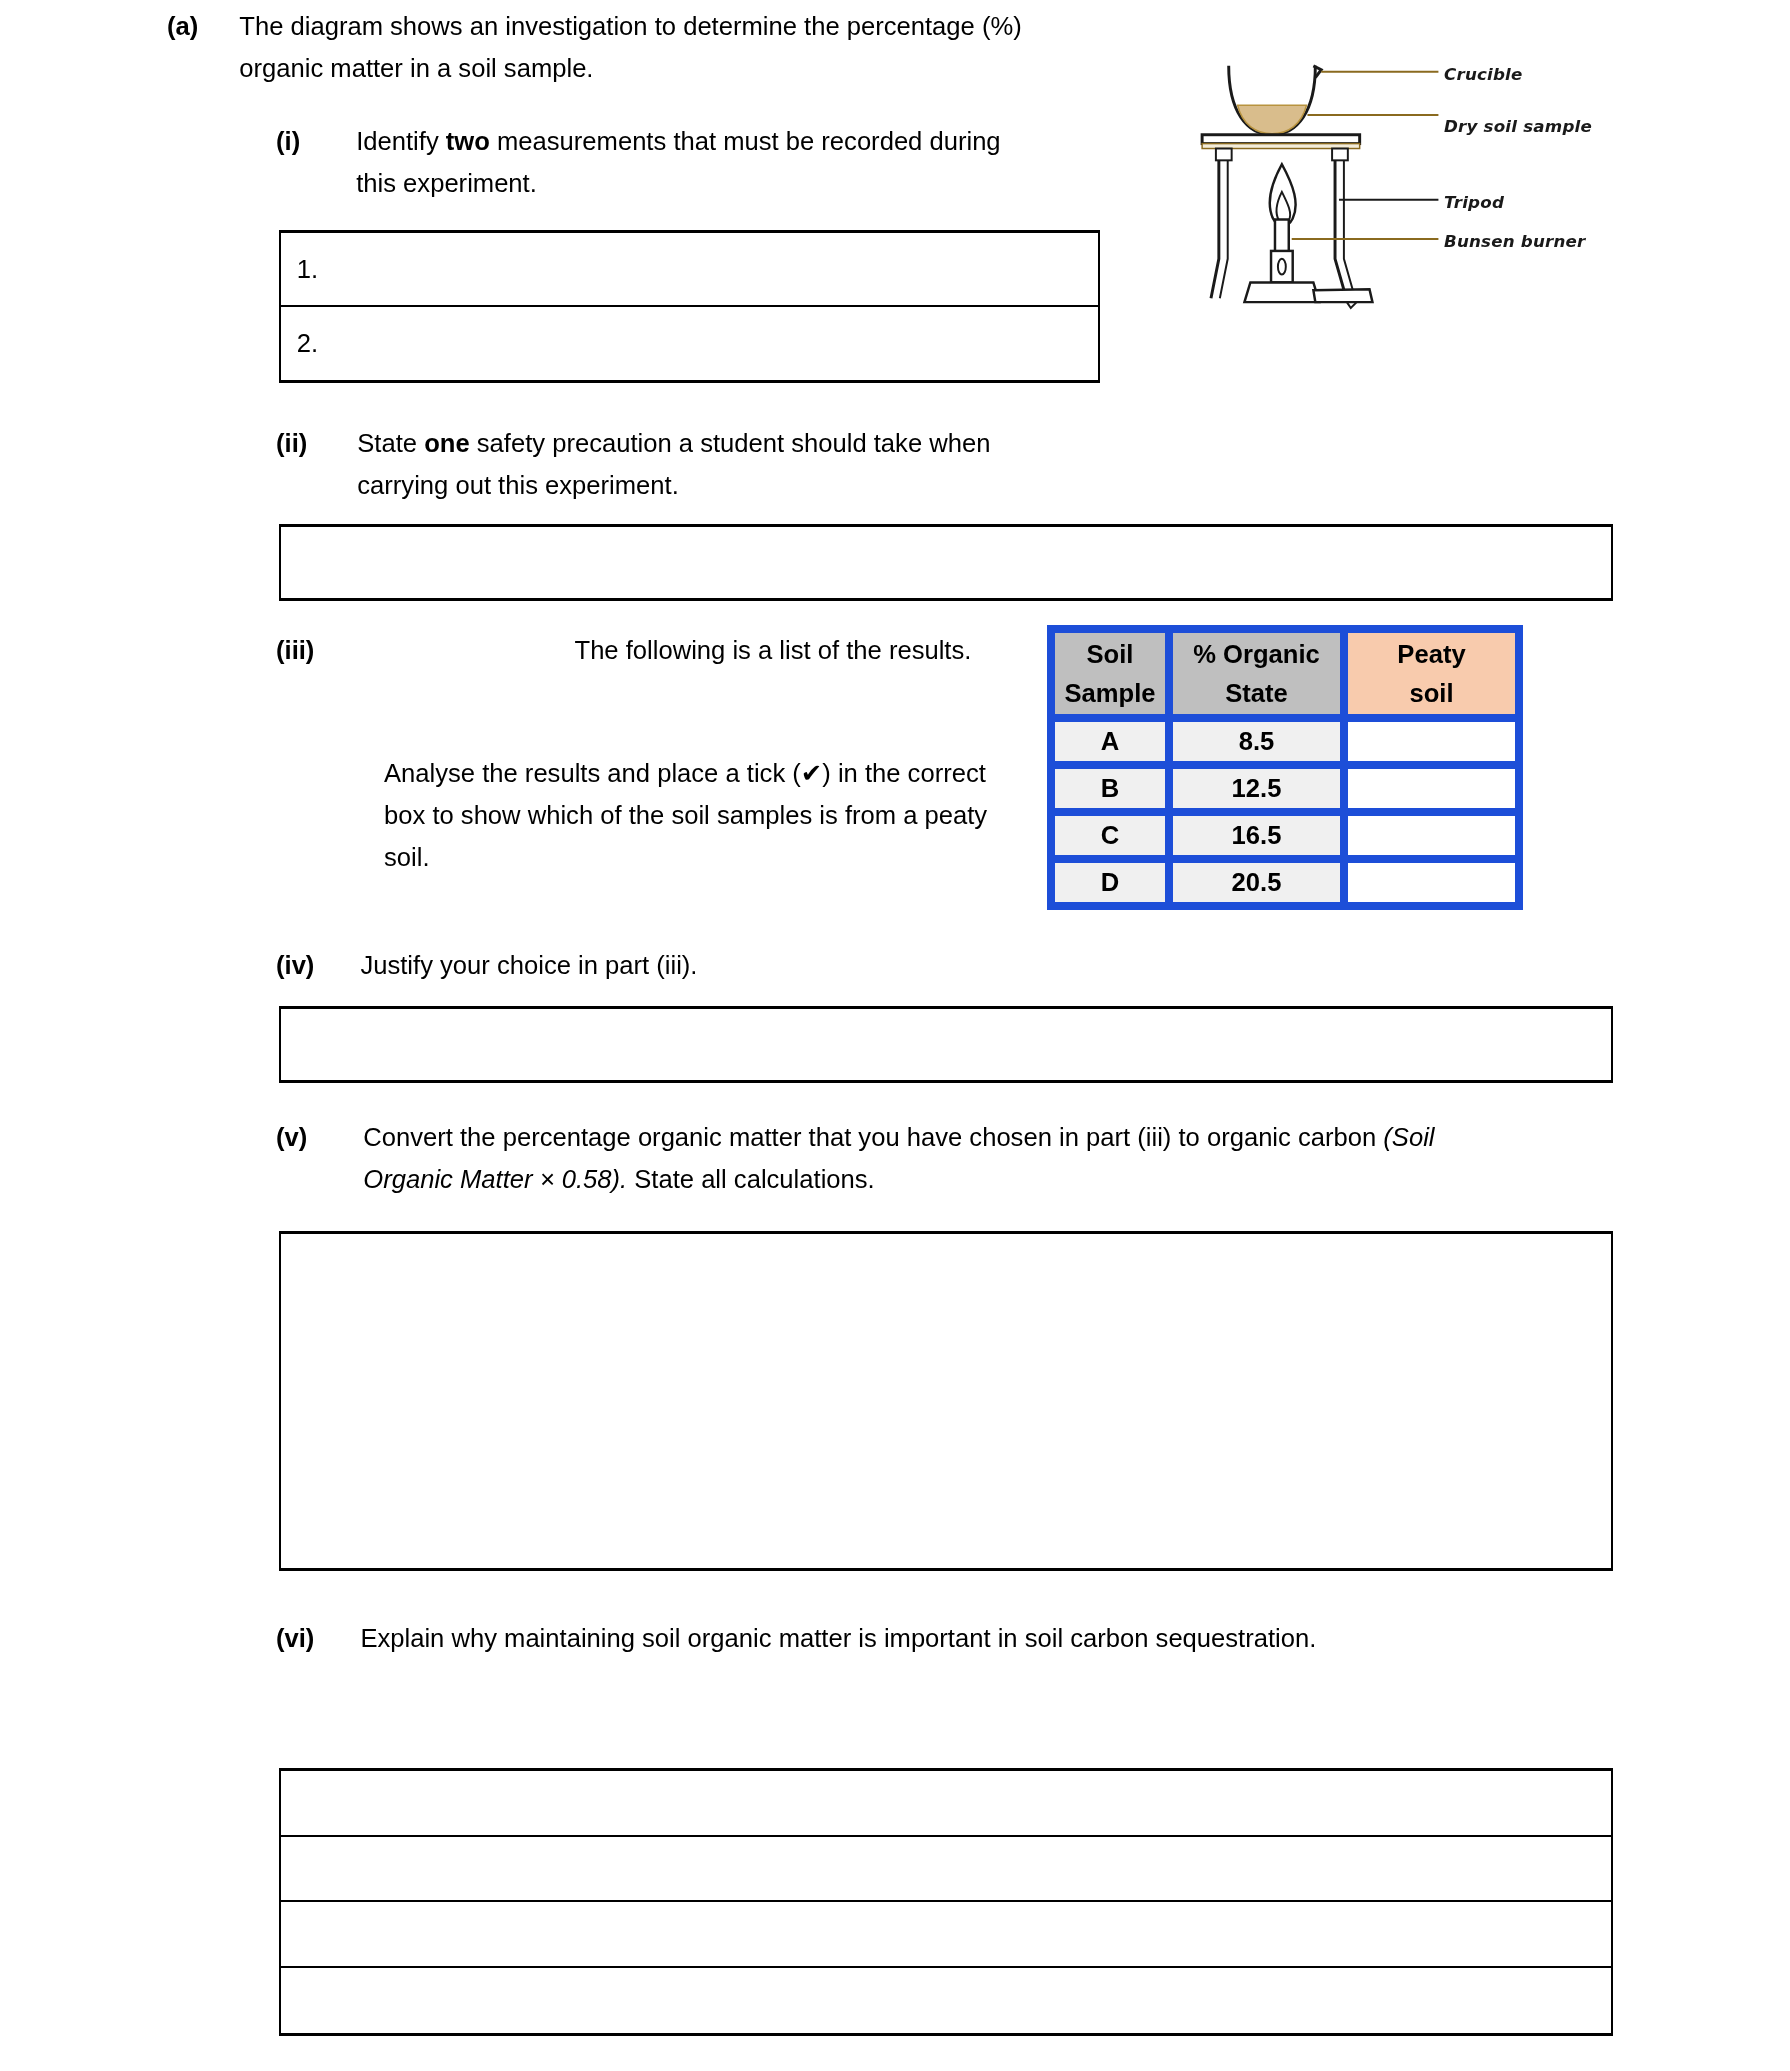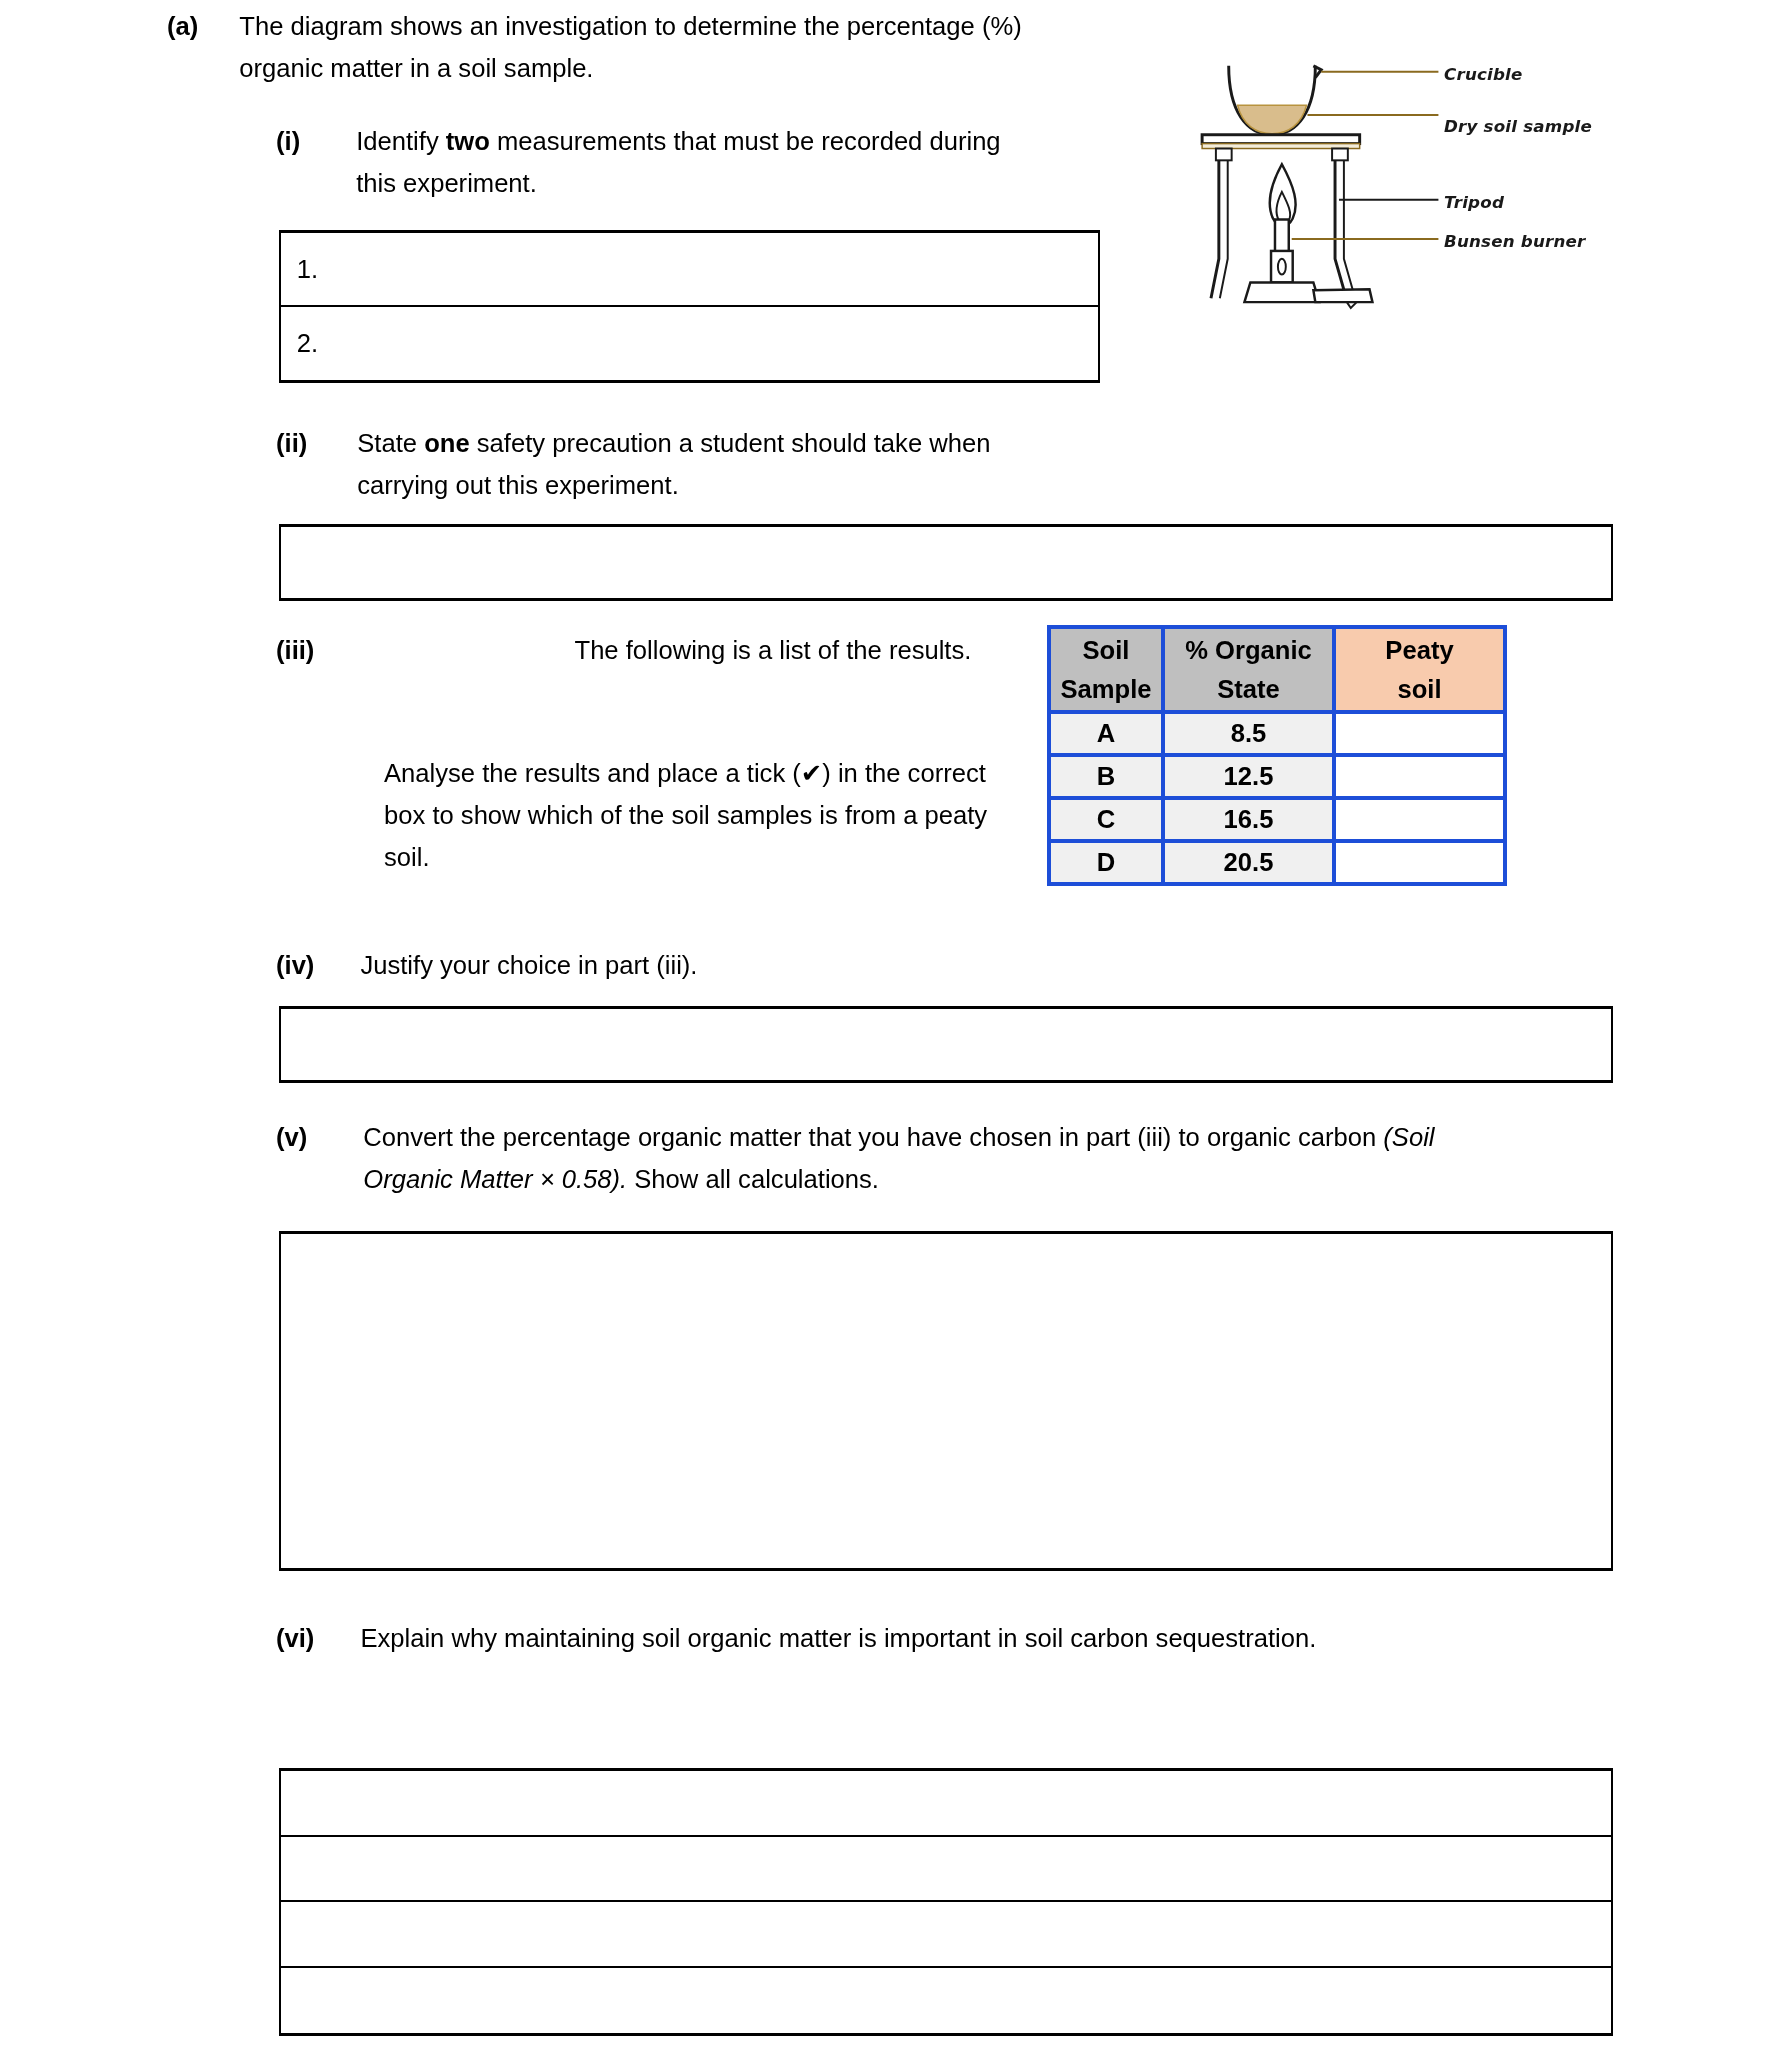--- a/index.html
+++ b/index.html
@@ -65,21 +65,21 @@
     font-size: 25.6px;
   }
 
   
   .restable {
     position: absolute;
     border-collapse: collapse;
     font-size: 25.6px;
   }
   .restable th, .restable td {
-    border: 4px solid #1d4ed8;
+    border: 8px solid #1d4ed8;
     text-align: center;
     font-weight: bold;
     padding: 0;
   }
   .restable th {
     background: #bfbfbf;
     height: 81px;
     line-height: 39px;
   }
   .restable th.peaty {
@@ -202,21 +202,21 @@
     <div class="qtext" style="margin-left:46px; width:690px;">Justify your choice in part (iii).</div>
   </div>
 
   <div class="ansbox" style="left:279px; top:1006px; width:1334px; height:77px;">
     <div class="line" style="height:100%;"></div>
   </div>
 
   <div class="qrow" style="left:276px; top:1116px; width:1281px;">
     <div class="marker">(v)</div>
     <div class="qtext" style="margin-left:56px; width:1103px;">
-      <span>Convert the percentage organic matter that you have chosen in part (iii) to organic carbon </span><i>(Soil Organic Matter × 0.58).</i><span> Show all calculations.</span>
+      <span>Convert the percentage organic matter that you have chosen in part (iii) to organic carbon </span><i>(Soil Organic Matter × 0.58).</i><span> State all calculations.</span>
     </div>
   </div>
 
   <div class="ansbox" style="left:279px; top:1231px; width:1334px; height:340px;">
     <div class="line" style="height:100%;"></div>
   </div>
 
   <div class="qrow" style="left:276px; top:1617px; width:1281px;">
     <div class="marker">(vi)</div>
     <div class="qtext" style="margin-left:46px; width:1044px;">Explain why maintaining soil organic matter is important in soil carbon sequestration.</div>

